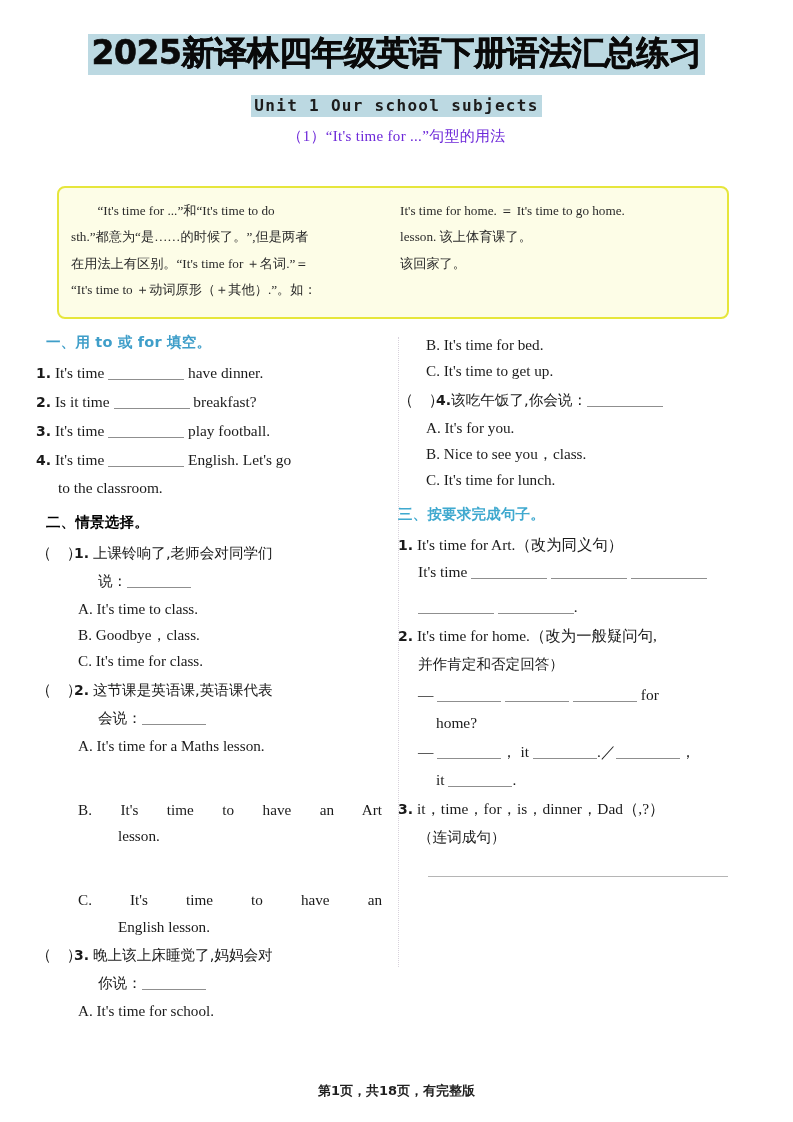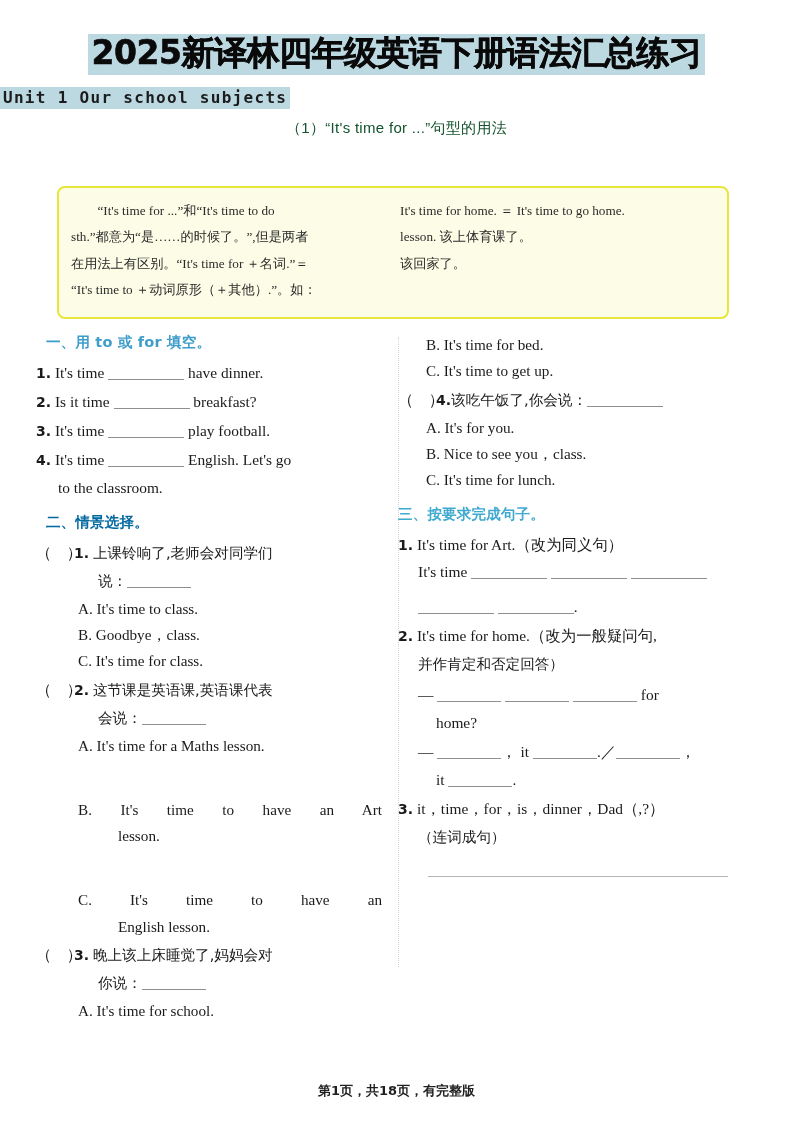--- a/index.html
+++ b/index.html
@@ -28,41 +28,42 @@
     font-size: 33px;
     letter-spacing: -0.5px;
     line-height: 1.12;
     color: #0a0a0a;
     background: #bcd9e2;
     padding: 1px 4px 3px 4px;
     -webkit-text-stroke: 0.6px #0a0a0a;
   }
 
   .unit-title-wrap {
-    margin-top: 12px;
+    text-align: center;
+    margin-top: 20px;
   }
   .unit-title {
     display: inline-block;
     font-family: "DejaVu Sans Mono", "Liberation Mono", monospace;
     font-weight: bold;
     font-size: 16px;
     letter-spacing: 1.3px;
     color: #1c1c1c;
     background: #bcd9e2;
     padding: 1px 3px 2px 3px;
   }
 
   .subtitle-wrap {
     text-align: center;
     margin-top: 10px;
   }
   .subtitle {
-    font-family: Liberation Sans, sans-serif;
+    font-family: Liberation Serif, serif;
     font-size: 15px;
-    color: #14532d;
+    color: #6d28d9;
     letter-spacing: 0.3px;
   }
 
   
   .grammar-box {
     position: absolute;
     left: 57px;
     top: 186px;
     width: 672px;
     height: 133px;
@@ -111,21 +112,21 @@
 
   
   .sec-head {
     font-family: "DejaVu Sans", "Liberation Sans", sans-serif;
     font-weight: bold;
     font-size: 14.5px;
     letter-spacing: 0.2px;
     margin: 0 0 9px 10px;
   }
   .sec-blue  { color: #3f9ec9; }
-  .sec-green { color: #0369a1; }
+  .sec-green { color: #000000; }
   .sec-cyan  { color: #3fa9cf; }
 
   
   .q {
     font-size: 15.4px;
     line-height: 1.62;
     margin: 0 0 4px 0;
     position: relative;
   }
   .q-num {

